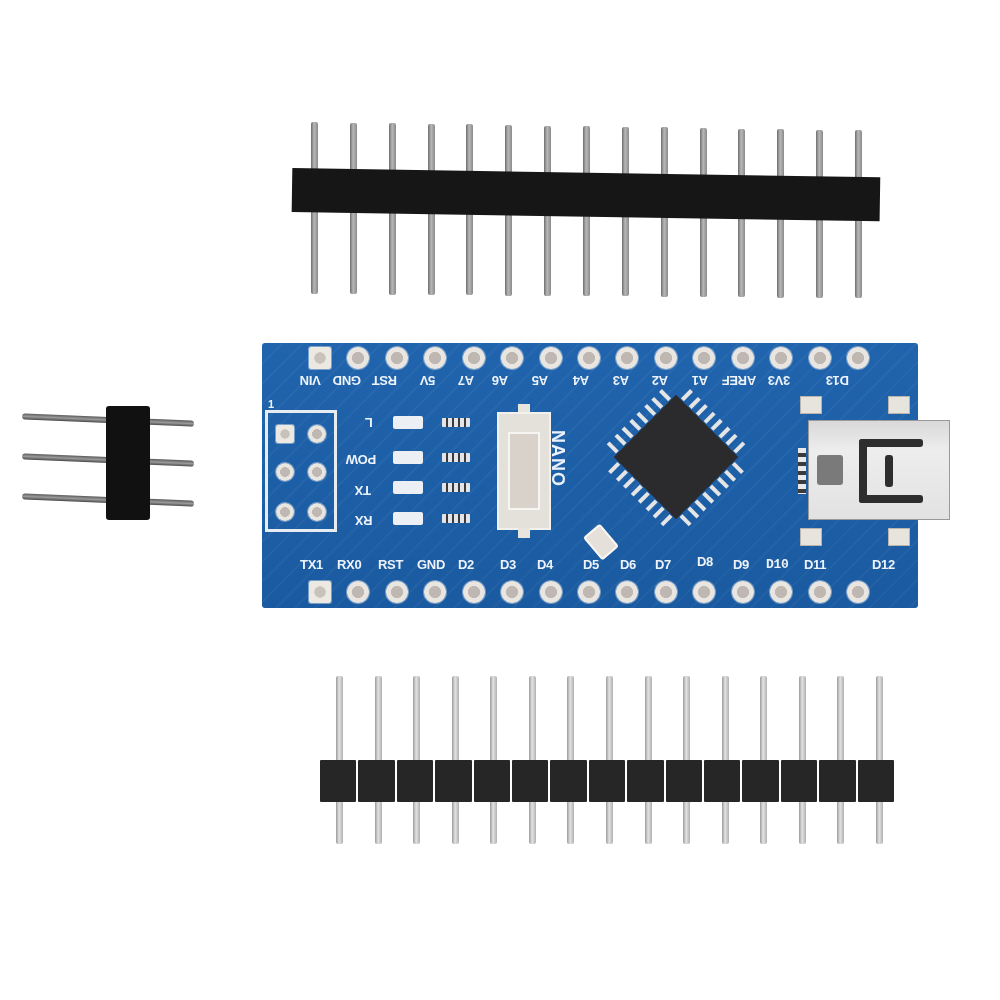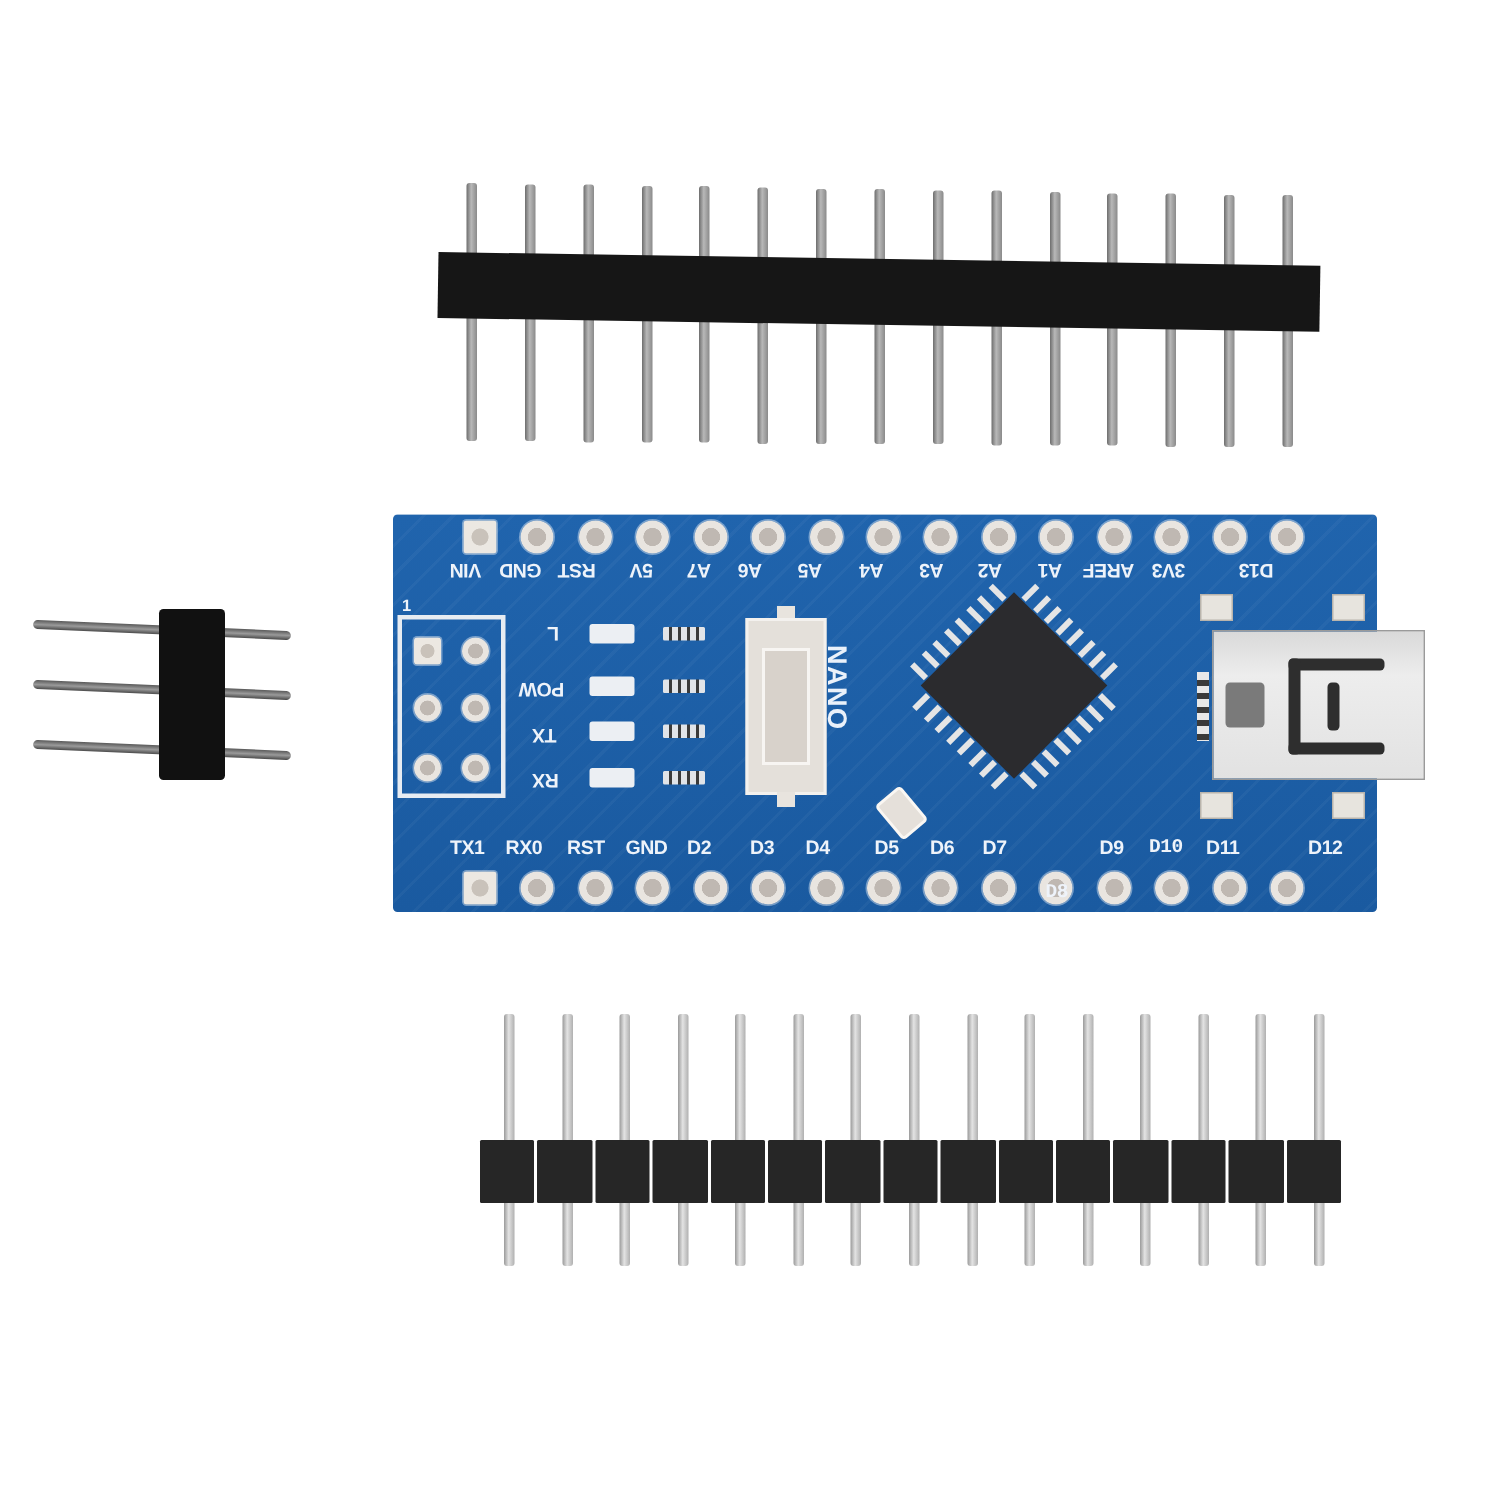--- a/index.html
+++ b/index.html
@@ -255,18 +255,18 @@
     <span class="silk" style="left: 300px; top: 557px;">TX1</span>
     <span class="silk" style="left: 337px; top: 557px;">RX0</span>
     <span class="silk" style="left: 378px; top: 557px;">RST</span>
     <span class="silk" style="left: 417px; top: 557px;">GND</span>
     <span class="silk" style="left: 458px; top: 557px; text-align: right;">D2</span>
     <span class="silk" style="left: 500px; top: 557px;">D3</span>
     <span class="silk" style="left: 537px; top: 557px;">D4</span>
     <span class="silk" style="left: 583px; top: 557px;">D5</span>
     <span class="silk" style="left: 620px; top: 557px;">D6</span>
     <span class="silk" style="left: 655px; top: 557px;">D7</span>
-    <span class="silk" style="left: 697px; top: 587px; font-family: Liberation Mono, monospace;">D8</span>
+    <span class="silk" style="left: 697px; top: 554px;">D8</span>
     <span class="silk" style="left: 733px; top: 557px;">D9</span>
     <span class="silk" style="left: 766px; top: 557px; font-family: Liberation Mono, monospace;">D10</span>
     <span class="silk" style="left: 804px; top: 557px;">D11</span>
     <span class="silk" style="left: 872px; top: 557px;">D12</span>
   </div>
 
 </body></html>

